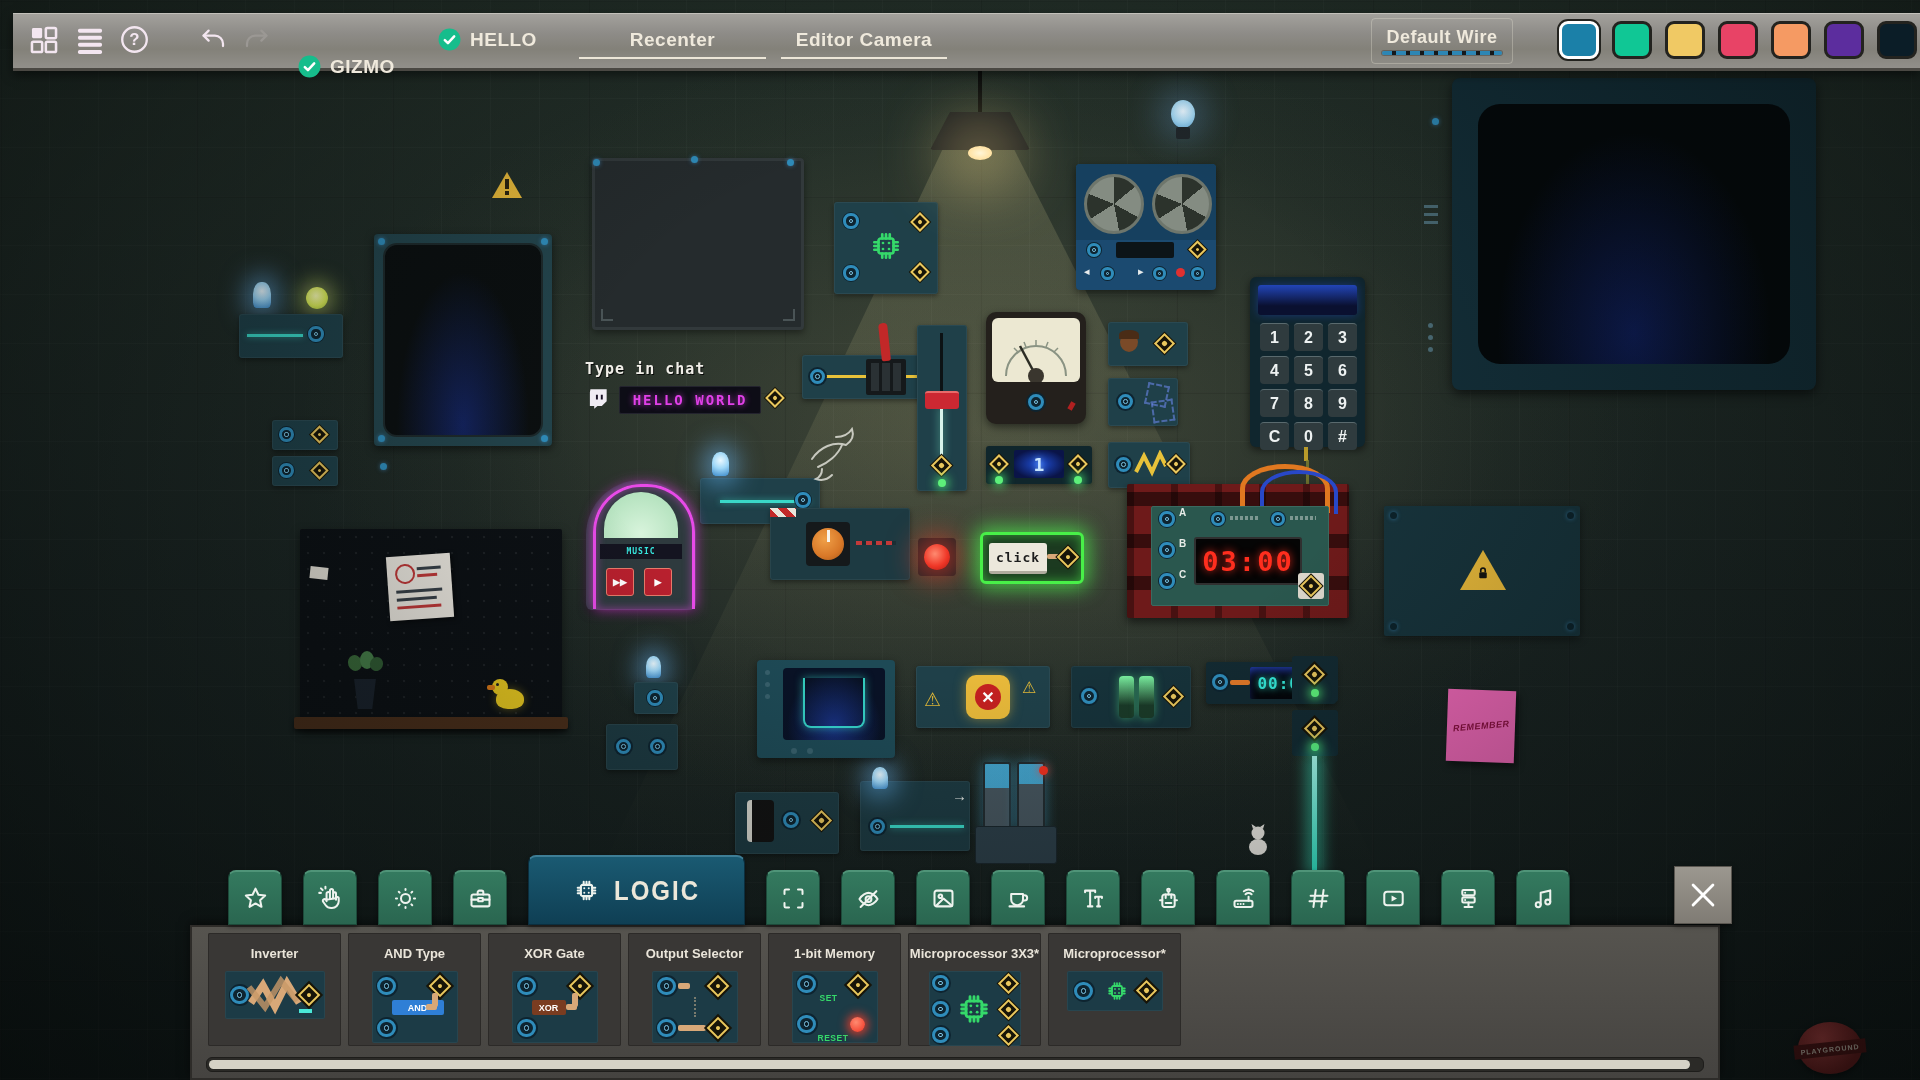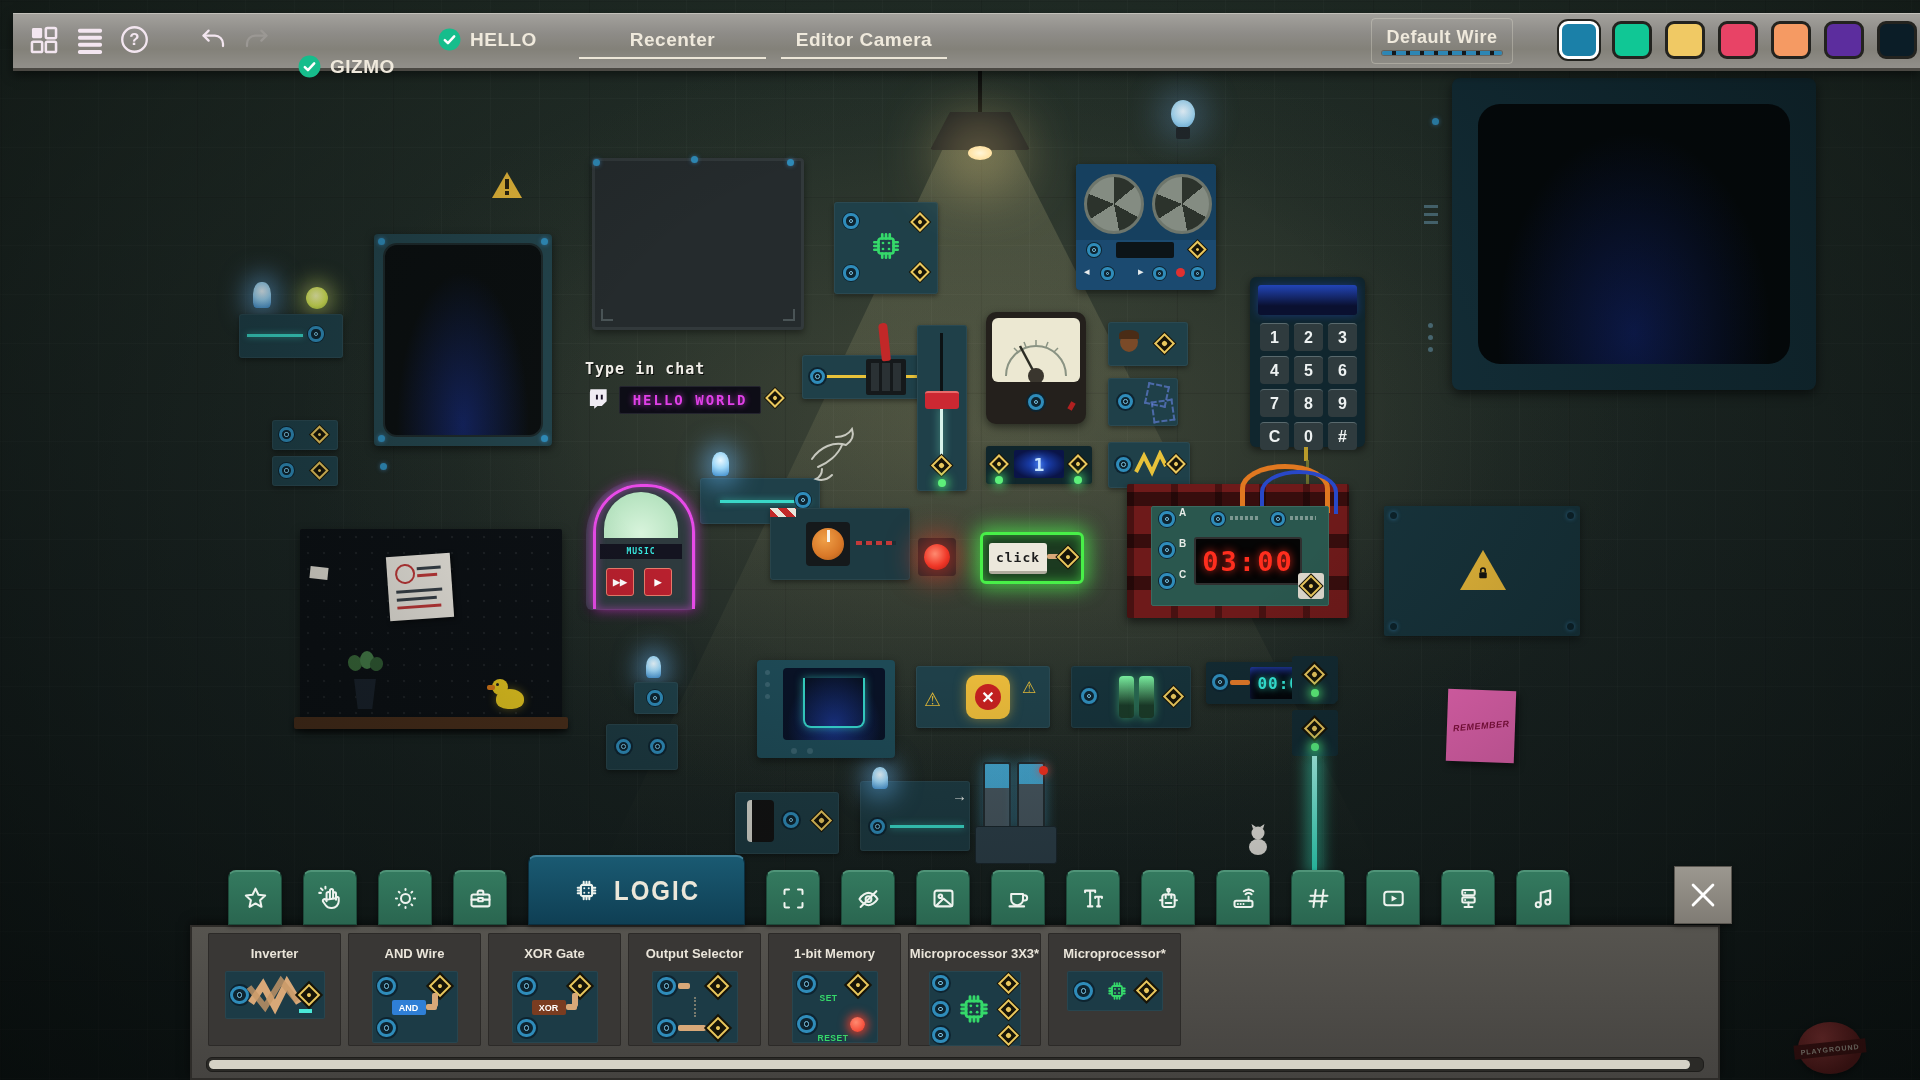--- a/index.html
+++ b/index.html
@@ -748,26 +748,26 @@
             <div class="bnode" style="width: 22px; height: 22px; left: 4px; top: 13px;"></div>
             <svg viewBox="0 0 56 44" style="position: absolute; left: 22px; top: 2px; width: 56px; height: 44px;">
               <polyline points="4,30 16,12 28,34 40,10 52,30" fill="none" stroke="#d8a878" stroke-width="7"></polyline>
               <polyline points="2,14 18,34 34,8 50,28" fill="none" stroke="#c89868" stroke-width="6" opacity=".8"></polyline>
             </svg>
             <div class="ynode" style="width: 20px; height: 20px; left: 74px; top: 14px;"></div>
             <div style="position: absolute; left: 74px; top: 38px; width: 13px; height: 4px; background: rgb(74, 232, 216);"></div>
           </div>
         </div>
         <div class="card">
-          <div class="card-title">AND Wire</div>
+          <div class="card-title">AND Type</div>
           <div class="thumb" style="width: 86px; height: 72px;">
             <div class="bnode" style="width: 22px; height: 22px; left: 4px; top: 4px;"></div>
             <div class="ynode" style="width: 20px; height: 20px; left: 58px; top: 5px;"></div>
             <div class="bnode" style="width: 22px; height: 22px; left: 4px; top: 46px;"></div>
-            <div class="chip-pill" style="left: 20px; top: 29px; width: 34px; height: 15px; background: rgb(47, 127, 214);">AND</div>
+            <div class="chip-pill" style="left: 20px; top: 29px; width: 52px; height: 15px; background: rgb(47, 127, 214);">AND</div>
             <div class="wire-tan" style="left: 54px; top: 33px; width: 11px; height: 6px;"></div>
             <div class="wire-tan" style="left: 60px; top: 22px; width: 6px; height: 14px;"></div>
           </div>
         </div>
         <div class="card">
           <div class="card-title">XOR Gate</div>
           <div class="thumb" style="width: 86px; height: 72px;">
             <div class="bnode" style="width: 22px; height: 22px; left: 4px; top: 4px;"></div>
             <div class="ynode" style="width: 20px; height: 20px; left: 58px; top: 5px;"></div>
             <div class="bnode" style="width: 22px; height: 22px; left: 4px; top: 46px;"></div>

